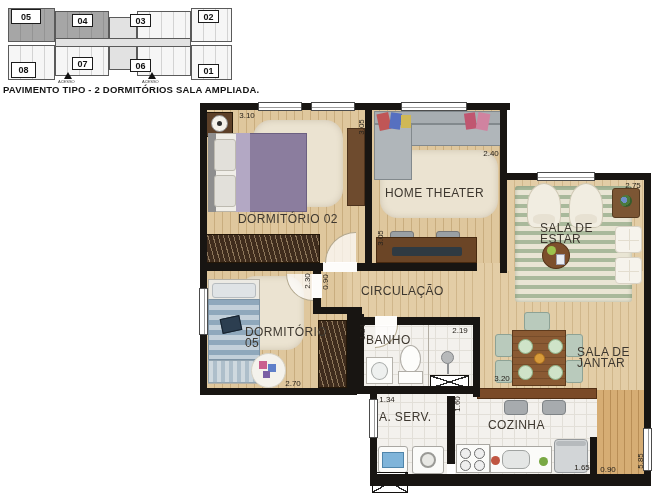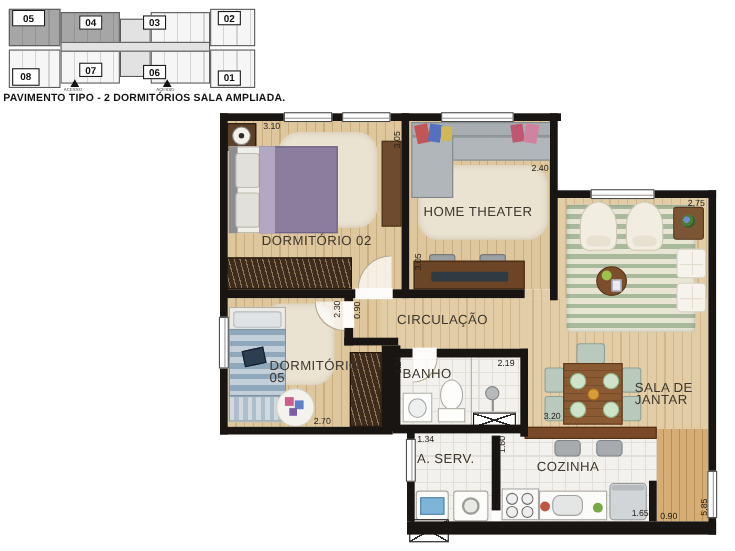--- a/index.html
+++ b/index.html
@@ -244,20 +244,21 @@
 
   <div class="gap" style="left:323px;top:262px;width:34px;height:10px;"></div>
   <div class="arc" style="left:325px;top:232px;width:31px;height:31px;border-radius:100% 0 0 0;border-right:none;border-bottom:none;"></div>
   <div class="gap" style="left:312px;top:274px;width:10px;height:24px;"></div>
   <div class="arc" style="left:286px;top:274px;width:27px;height:27px;border-radius:0 0 0 100%;border-right:none;border-top:none;"></div>
   <div class="gap" style="left:375px;top:316px;width:22px;height:10px;"></div>
   <div class="arc" style="left:375px;top:325px;width:23px;height:23px;border-radius:0 0 100% 0;border-left:none;border-top:none;"></div>
 
   <div class="rlabel" style="left:303px;top:219px;width:130px;">DORMITÓRIO 02</div>
   <div class="rlabel" style="left:440px;top:193px;width:110px;">HOME THEATER</div>
+  <div class="rlabel" style="left:571px;top:234px;width:62px;">SALA DE ESTAR</div>
   <div class="rlabel" style="left:416px;top:291px;width:110px;">CIRCULAÇÃO</div>
   <div class="rlabel" style="left:288px;top:338px;width:86px;">DORMITÓRIO 05</div>
   <div class="rlabel" style="left:401px;top:340px;width:70px;">BANHO</div>
   <div class="rlabel" style="left:606px;top:358px;width:58px;">SALA DE JANTAR</div>
   <div class="rlabel" style="left:414px;top:417px;width:70px;">A. SERV.</div>
   <div class="rlabel" style="left:528px;top:425px;width:80px;">COZINHA</div>
 
   <div class="dim" style="left:247px;top:115px;">3.10</div>
   <div class="dimv" style="left:361px;top:127px;">3.05</div>
   <div class="dim" style="left:491px;top:153px;">2.40</div>

